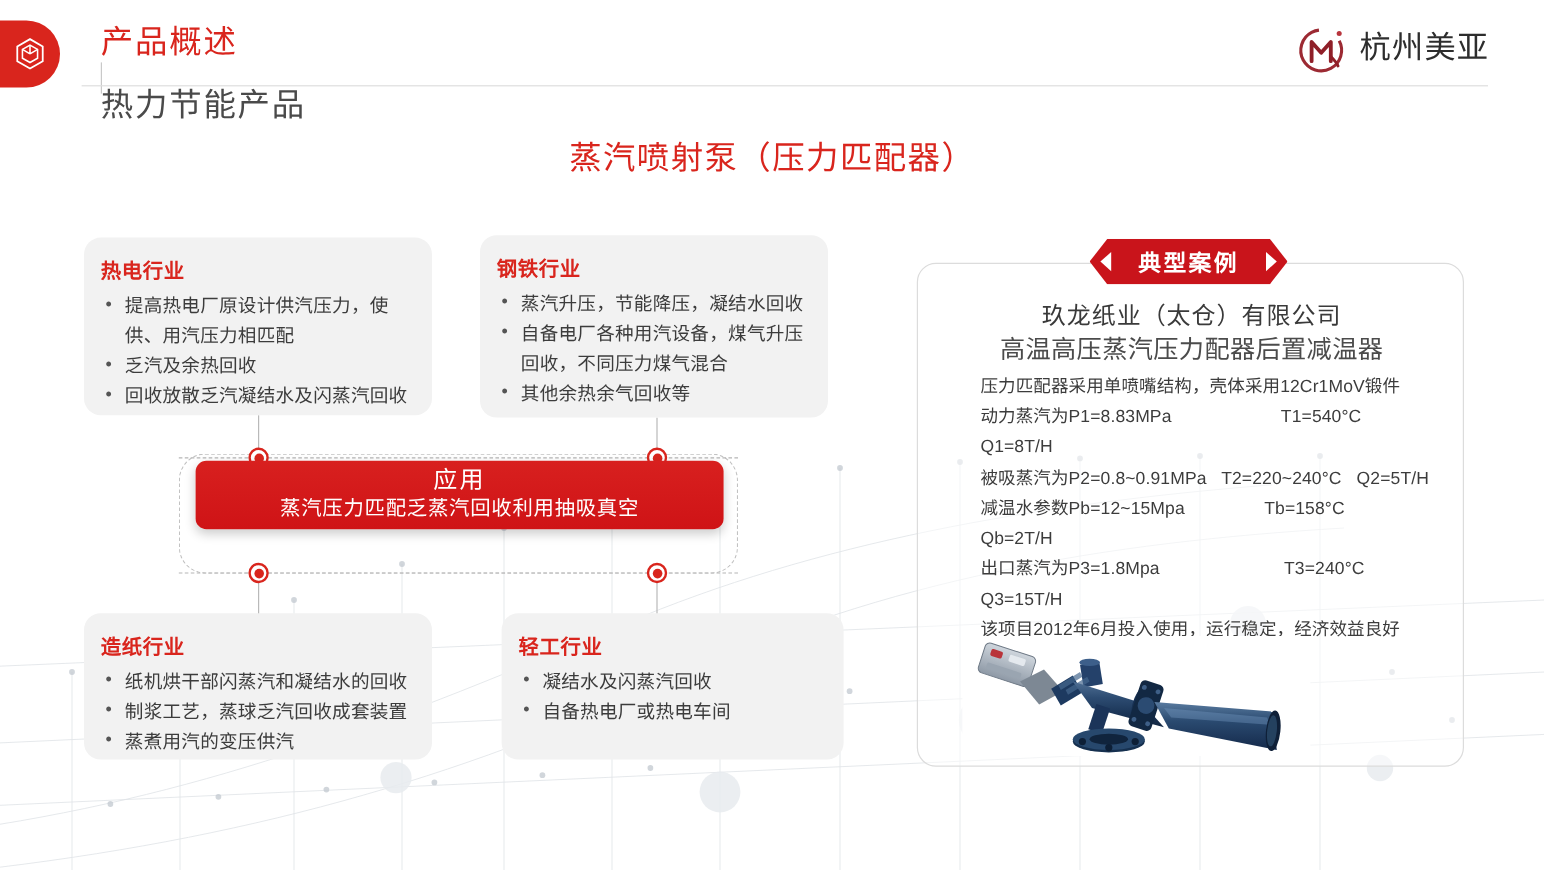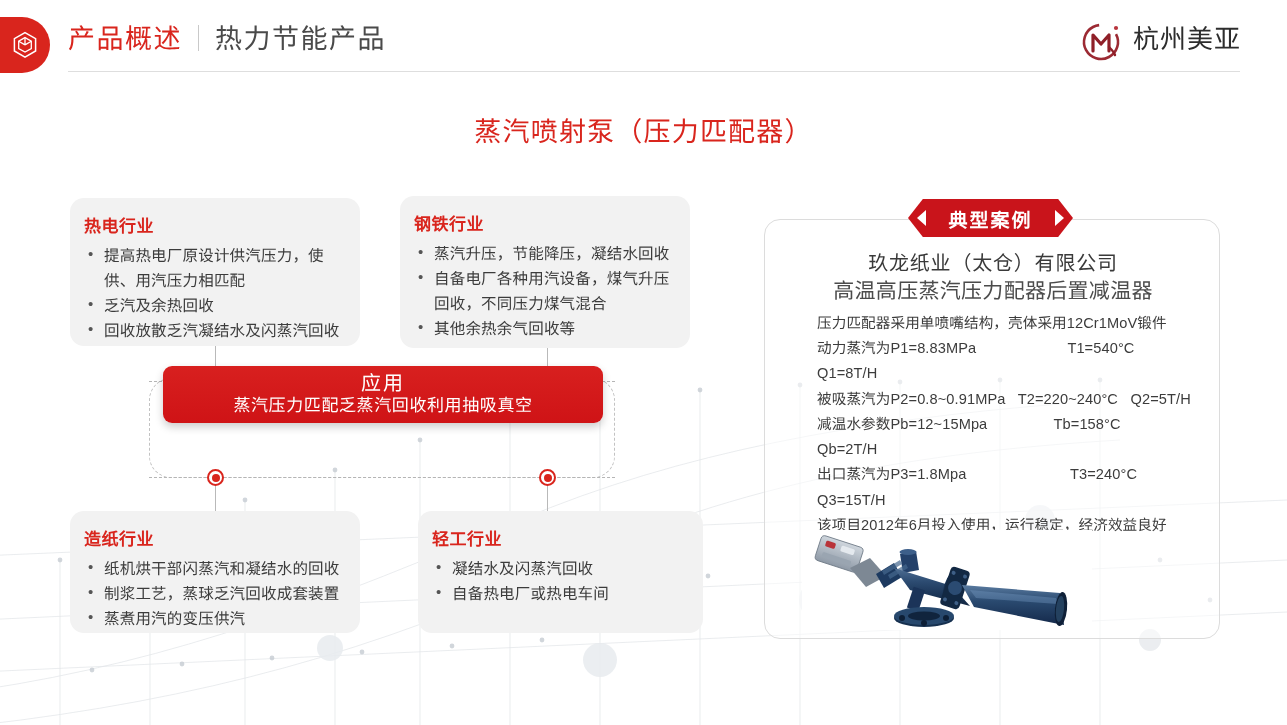--- a/index.html
+++ b/index.html
@@ -52,20 +52,21 @@
     box-sizing: border-box;
   }
   .header-badge svg { display:block; }
   .header-title-wrap {
     position: absolute;
     left: 68px;
     top: 22px;
     display: flex;
     align-items: baseline;
     gap: 0px;
+    flex-direction: column;
   }
   .header-title-main {
     font-size: 27px;
     color: #D9251D;
     letter-spacing: 1.5px;
     font-weight: 500;
     line-height: 1;
   }
   .header-divider {
     display: inline-block;
@@ -196,21 +197,21 @@
   }
   .node::after {
     content: "";
     width: 8px; height: 8px;
     border-radius: 50%;
     background: #D9251D;
   }
 
   .app-box {
     position: absolute;
-    left: 163px; top: 366px;
+    left: 163px; top: 384px;
     width: 440px; height: 57px;
     background: linear-gradient(180deg, #d8201f 0%, #cf1316 100%);
     border-radius: 9px;
     box-shadow: 0 4px 9px rgba(0,0,0,0.20);
     color: #fff;
     display: flex;
     flex-direction: column;
     align-items: center;
     justify-content: center;
     box-sizing: border-box;

